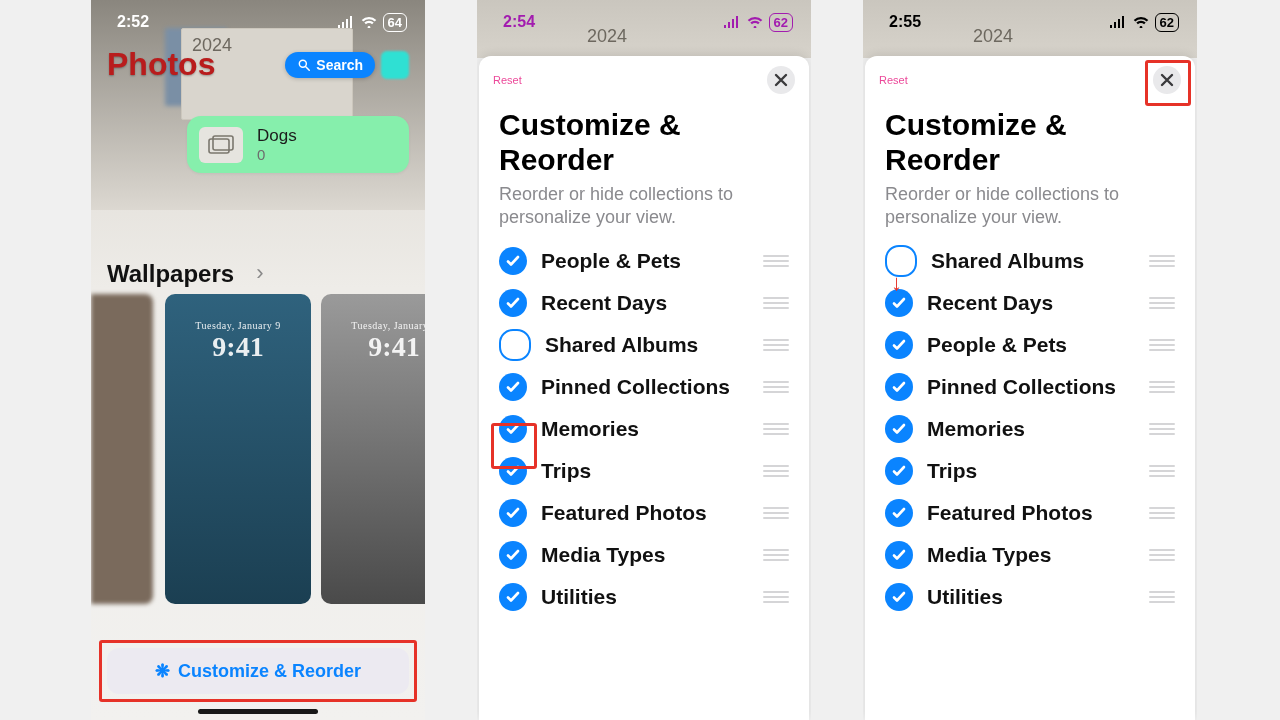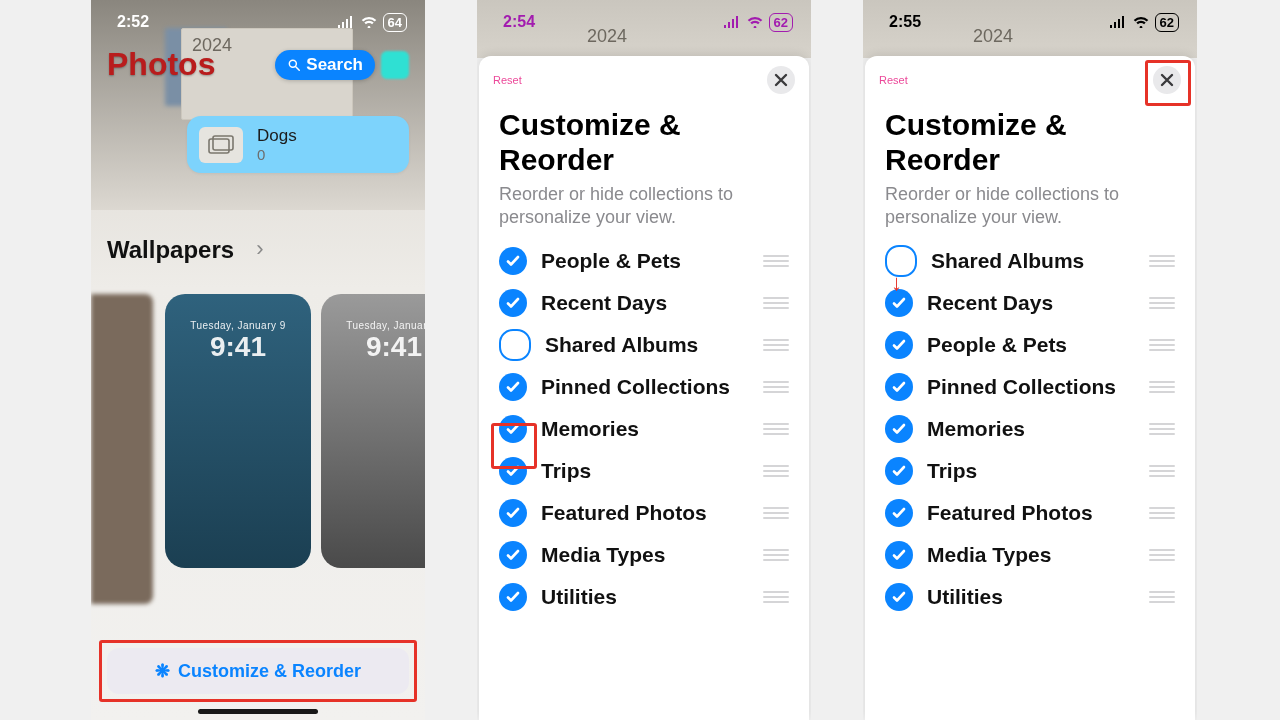--- a/index.html
+++ b/index.html
@@ -61,64 +61,64 @@
     position: absolute; top: 46px; left: 16px; right: 16px;
     display: flex; align-items: center; justify-content: space-between;
   }
   .p1-title {
     color: #b91c1c; font-size: 32px; font-weight: 700;
     text-shadow: 0 1px 2px rgba(0,0,0,.3);
   }
   .search-pill {
     background: #0a84ff; color: #fff; font-weight: 600;
     border-radius: 16px; padding: 5px 12px;
-    display: flex; align-items: center; gap: 5px; font-size: 17px;
+    display: flex; align-items: center; gap: 5px; font-size: 14px;
     box-shadow: 0 1px 4px rgba(0,0,0,.2);
   }
   .avatar-sq {
     width: 28px; height: 28px; border-radius: 6px; background: #2fe0d3;
     margin-left: 6px; filter: blur(1px);
   }
   .year-photo {
     position: absolute; top: 28px; left: 90px; width: 150px; height: 78px;
     background: #d9d5cd; border: 1px solid #ccc7bd; border-radius: 2px;
     display: flex; align-items: flex-start; padding: 6px 10px;
     font-size: 18px; color: #6d685f;
   }
   .left-photo {
     position: absolute; top: 28px; left: 74px; width: 62px; height: 78px;
     background: #7a8fa5; border-radius: 2px; filter: blur(2px);
   }
   .dogs-card {
     position: absolute; top: 116px; left: 96px; right: 16px;
-    background: #7dd3fc; border-radius: 14px; padding: 10px 12px;
+    background: #86efac; border-radius: 14px; padding: 10px 12px;
     display: flex; align-items: center; gap: 14px;
     box-shadow: 0 1px 3px rgba(0,0,0,.06);
   }
   .dogs-icon {
     width: 44px; height: 36px; border-radius: 6px; background: #e6e4df;
     display: flex; align-items: center; justify-content: center; color: #7b776e;
   }
   .dogs-text .t1 { font-size: 17px; color: #1c1c1c; }
   .dogs-text .t2 { font-size: 15px; color: #6d6d6d; }
 
   .wallpapers-head {
-    position: absolute; top: 236px; left: 16px;
+    position: absolute; top: 260px; left: 16px;
     display: flex; gap: 22px;
     font-size: 24px; font-weight: 700; color: #111;
   }
   .chev { color: #8a8a8a; font-size: 22px; font-weight: 400; }
 
   .wallpapers-row {
     position: absolute; top: 294px; left: 74px; right: 0;
     display: flex; gap: 10px;
   }
   .wall-card {
-    width: 146px; height: 274px; border-radius: 20px; overflow: hidden;
-    position: relative; flex: none;
+    width: 146px; height: 310px; border-radius: 10px; overflow: hidden;
+    position: relative; flex: none; font-family: Liberation Serif, serif;
   }
   .wc1 { background: linear-gradient(#2f627d, #1b3f52); }
   .wc2 { background: linear-gradient(#9a9a9a, #4a4a4a); }
   .wc-time {
     position: absolute; top: 26px; left: 0; right: 0; text-align: center;
     color: #fff; opacity: .9;
   }
   .wc-date { font-size: 10px; letter-spacing: .5px; }
   .wc-clock { font-size: 28px; font-weight: 600; }
   .left-wall {

